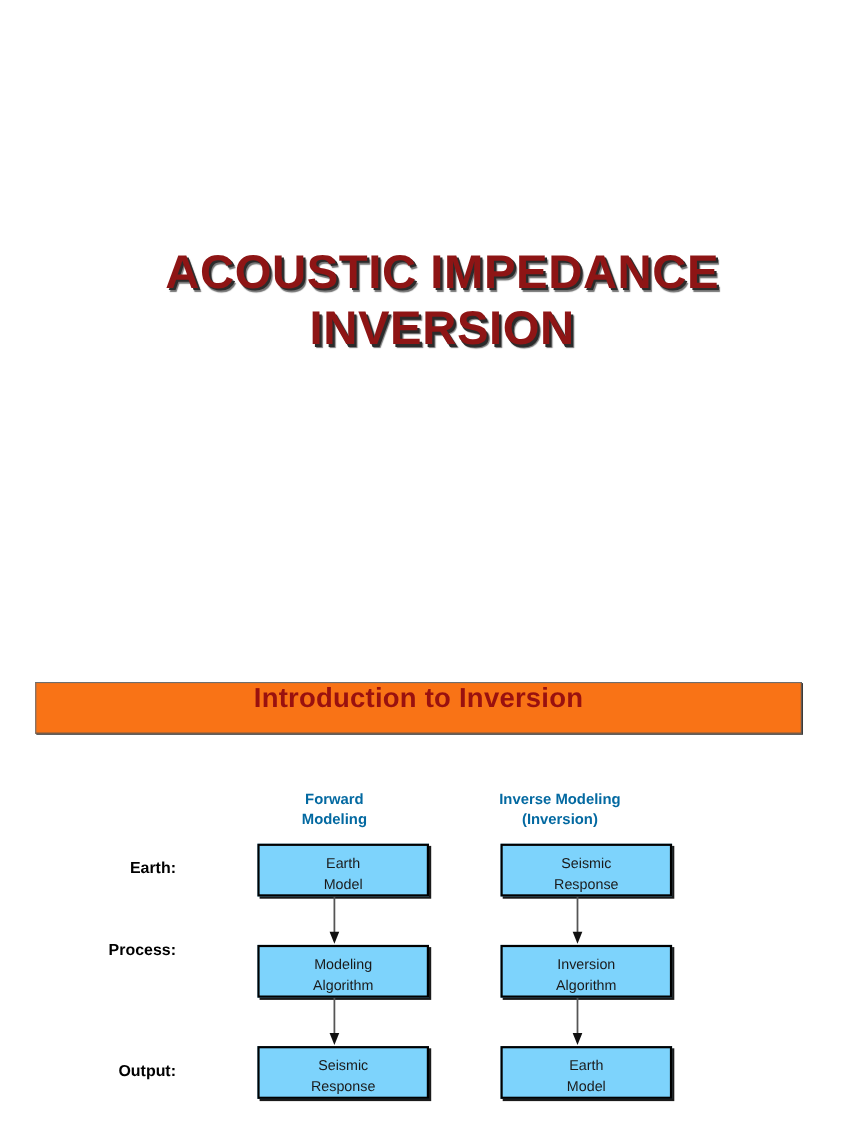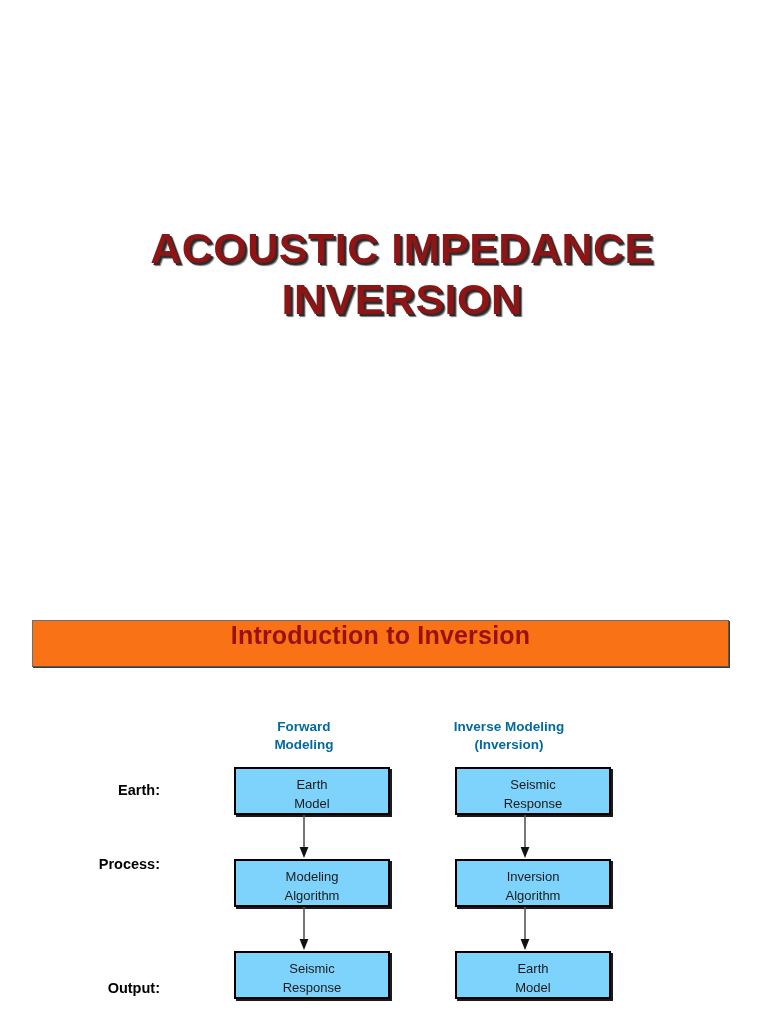--- a/index.html
+++ b/index.html
@@ -94,21 +94,21 @@
     font-family: "Liberation Sans", sans-serif;
     font-size: 14.5px;
     font-weight: bold;
     color: #000000;
     text-align: right;
     width: 130px;
     left: 30px;
   }
   .row-label.r0 { top: 82px; }
   .row-label.r1 { top: 156px; }
-  .row-label.r2 { top: 266px; margin-top: 14px; }
+  .row-label.r2 { top: 266px; }
 
   .node {
     position: absolute;
     box-sizing: border-box;
     width: 156px;
     height: 48px;
     background: #7dd3fc;
     border: 2.5px solid #000000;
     display: flex;
     flex-direction: column;

